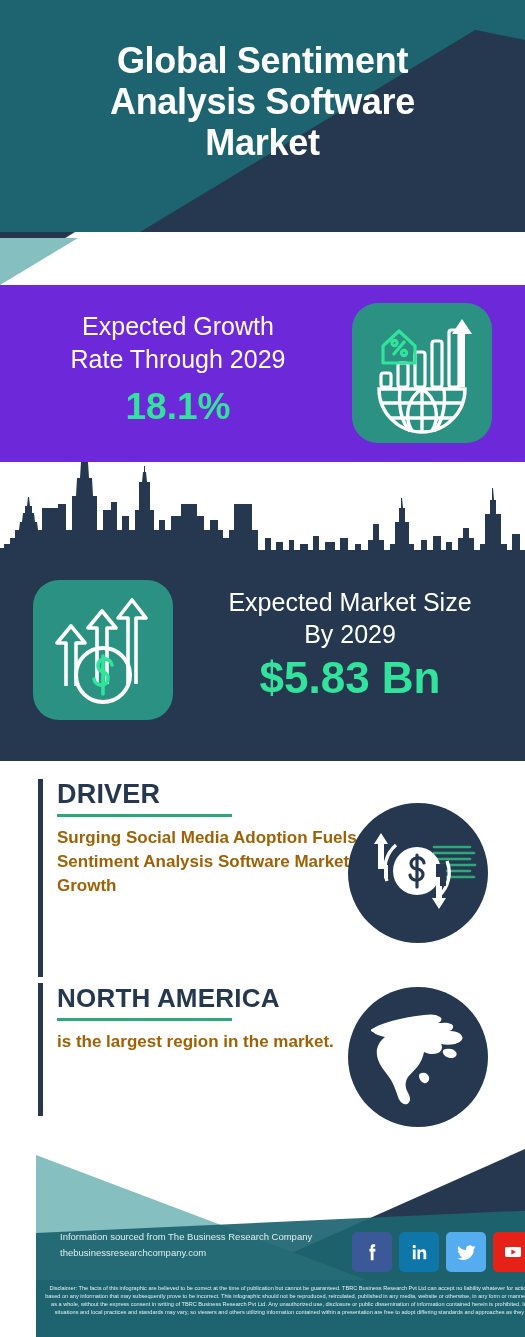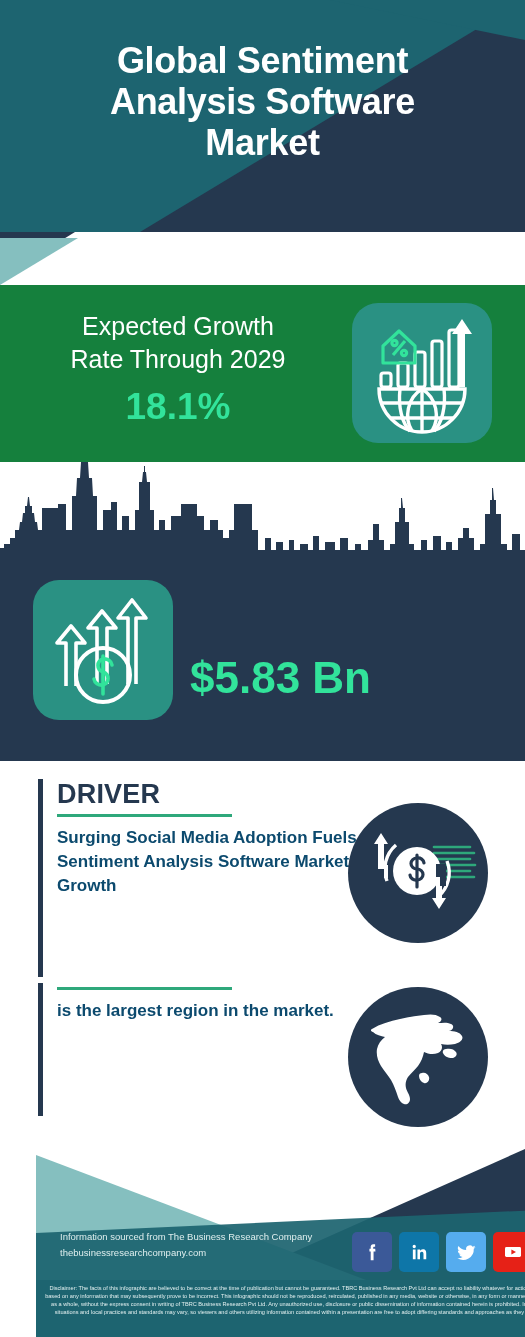--- a/index.html
+++ b/index.html
@@ -10,56 +10,56 @@
   .header{position:absolute;left:0;top:0;width:525px;height:232px;background:#1d6470;overflow:hidden;}
   .header-diag{position:absolute;left:0;top:0;width:525px;height:232px;}
   .header-title{position:absolute;left:0;top:40px;width:525px;text-align:center;
     color:#ffffff;font-size:36px;line-height:41px;font-weight:bold;letter-spacing:-0.3px;z-index:3;}
 
   
   .band{position:absolute;left:0;top:232px;width:525px;height:53px;background:#ffffff;overflow:hidden;}
   .band-wedge{position:absolute;left:0;top:0;width:525px;height:53px;}
 
   
-  .growth{position:absolute;left:0;top:285px;width:525px;height:177px;background:#15803d;}
+  .growth{position:absolute;left:0;top:285px;width:525px;height:177px;background:#6d28d9;}
   .growth-txt{position:absolute;left:18px;top:25px;width:320px;text-align:center;color:#ffffff;
     font-size:25px;line-height:33px;}
   .growth-val{position:absolute;left:18px;top:96px;width:320px;text-align:center;color:#32e39b;
     font-size:37px;line-height:52px;font-weight:bold;}
   .icon-box{position:absolute;border-radius:26px;background:#2a9183;}
   #growth-icon-box{left:352px;top:303px;width:140px;height:140px;}
 
   
   .skyline{position:absolute;left:0;top:462px;width:525px;height:102px;background:#ffffff;overflow:hidden;}
   .skyline svg{position:absolute;left:0;bottom:0;}
 
   
   .msize{position:absolute;left:0;top:564px;width:525px;height:197px;background:#25384f;}
   #msize-icon-box{left:33px;top:580px;width:140px;height:140px;}
   .msize-txt{position:absolute;left:190px;top:22px;width:320px;text-align:center;color:#ffffff;
     font-size:25px;line-height:32px;}
-  .msize-val{position:absolute;left:190px;top:86px;width:320px;text-align:left;color:#32e39b;
+  .msize-val{position:absolute;left:190px;top:86px;width:320px;text-align:center;color:#32e39b;
     font-size:44px;line-height:56px;font-weight:bold;}
 
   
   .cards{position:absolute;left:0;top:761px;width:525px;height:372px;background:#ffffff;margin-left:24px;}
   .card{position:absolute;left:14px;width:500px;}
   #card-driver{top:18px;height:205px;}
   #card-region{top:222px;height:140px;}
   .card-bar{position:absolute;left:0;top:0;width:5px;background:#25384f;}
   #card-driver .card-bar{height:198px;}
   #card-region .card-bar{height:133px;}
   .card-body{position:absolute;left:19px;top:0;width:300px;}
   .card-title{color:#25384f;font-weight:bold;letter-spacing:0.2px;}
   #driver-title{font-size:27px;line-height:31px;}
   #region-title{font-size:26px;line-height:31px;}
   .card-rule{height:3px;background:#2ea87b;margin:4px 0 9px 0;}
   #driver-rule{width:175px;}
   #region-rule{width:175px;}
-  .card-text{color:#0c4a6e;font-size:17px;line-height:24px;font-weight:bold;}
+  .card-text{color:#a16207;font-size:17px;line-height:24px;font-weight:bold;}
   .card-icon{position:absolute;border-radius:50%;background:#25384f;overflow:hidden;}
   #driver-icon{left:348px;top:803px;width:140px;height:140px;}
   #region-icon{left:348px;top:987px;width:140px;height:140px;}
 
   
   .footer{position:absolute;left:0;top:1133px;width:525px;height:204px;background:#ffffff;overflow:hidden;margin-left:36px;}
   .footer-shapes{position:absolute;left:0;top:0;width:525px;height:204px;}
   .footer-src{position:absolute;left:24px;top:96px;width:300px;color:#dfeeee;font-size:9.5px;line-height:16px;z-index:5;}
   .socials{position:absolute;left:316px;top:99px;width:200px;height:40px;z-index:5;display:flex;gap:7px;}
   .soc{width:40px;height:40px;border-radius:5px;display:flex;align-items:center;justify-content:center;}
@@ -132,20 +132,24 @@
     </svg>
   </div>
 
   <div class="skyline">
     <svg width="525" height="102" viewBox="0 0 525 102" preserveAspectRatio="none">
       <path fill="#25384f" d="M0,102 V86 h4 v-4 h6 v-6 h5 v-8 h4 l1,-8 h2 l1,-9 h2 v-7 h2 l1,-9 h1 l1,9 h2 v7 h2 l1,9 h2 l1,8 h4 v-22 h16 v-4 h8 v26 h6 v-34 h4 l1,-18 h3 l1,-16 h1 l1,-9 h1 v-10 h1 v10 h1 l1,9 h1 l1,16 h3 l1,18 h4 v34 h6 v-20 h8 v-8 h6 v28 h5 v-14 h7 v14 h6 v-20 h4 v-28 h3 l1,-10 h1 v-6 h1 v6 h1 l1,10 h3 v28 h4 v20 h5 v-10 h6 v10 h6 v-14 h10 v-12 h16 v12 h7 v14 h6 v-10 h8 v10 h5 v8 h6 v-8 h5 v-26 h18 v26 h6 v20 h7 v-12 h6 v12 h5 v-8 h7 v8 h6 v-10 h5 v10 h6 v-6 h8 v6 h5 v-14 h6 v14 h6 v-8 h10 v8 h5 v-12 h8 v12 h7 v-6 h6 v6 h7 v-10 h5 v-16 h6 v16 h5 v10 h6 v-6 h5 v-22 h4 v-14 h2 v-10 h1 l1,10 h2 v14 h4 v22 h5 v6 h7 v-10 h6 v10 h6 v-14 h8 v14 h5 v-8 h6 v8 h6 v-12 h5 v-10 h6 v10 h5 v12 h6 v-6 h5 v-30 h5 v-14 h2 v-12 h1 l1,12 h2 v14 h5 v30 h6 v6 h5 v-16 h8 v16 h6 v-10 h5 v-14 h4 v14 h5 v10 h7 v-8 h8 v8 h6 v-18 h10 v18 h5 v-12 h7 v12 h6 v-8 h8 v8 h6 v14 h-525 z"></path>
     </svg>
   </div>
 
   <div class="msize">
+    <div class="msize-txt">
+      <div>Expected Market Size</div>
+      <div>By 2029</div>
+    </div>
     <div class="msize-val">$5.83 Bn</div>
   </div>
 
   <div class="icon-box" id="msize-icon-box">
     <svg width="140" height="140" viewBox="0 0 140 140">
       <g fill="none" stroke="#ffffff" stroke-width="3.6" stroke-linejoin="round">
         <path d="M33,106 V63 h-9 L38,46 L52,63 h-9 v43"></path>
         <path d="M64,104 V48 h-9 L69,31 L83,48 h-9 v56"></path>
         <path d="M95,104 V38 h-10 L99,20 L113,38 h-10 v66"></path>
       </g>
@@ -164,20 +168,21 @@
       <div class="card-body">
         <div class="card-title" id="driver-title">DRIVER</div>
         <div class="card-rule" id="driver-rule"></div>
         <div class="card-text">Surging Social Media Adoption Fuels Sentiment Analysis Software Market Growth</div>
       </div>
     </div>
 
     <div class="card" id="card-region">
       <div class="card-bar"></div>
       <div class="card-body">
+        <div class="card-title" id="region-title">NORTH AMERICA</div>
         <div class="card-rule" id="region-rule"></div>
         <div class="card-text">is the largest region in the market.</div>
       </div>
     </div>
   </div>
 
   <div class="card-icon" id="driver-icon">
     <svg width="140" height="140" viewBox="0 0 140 140">
       <g stroke="#2ea87b" stroke-width="2.6" stroke-linecap="round">
         <path d="M86,44 h36"></path>

